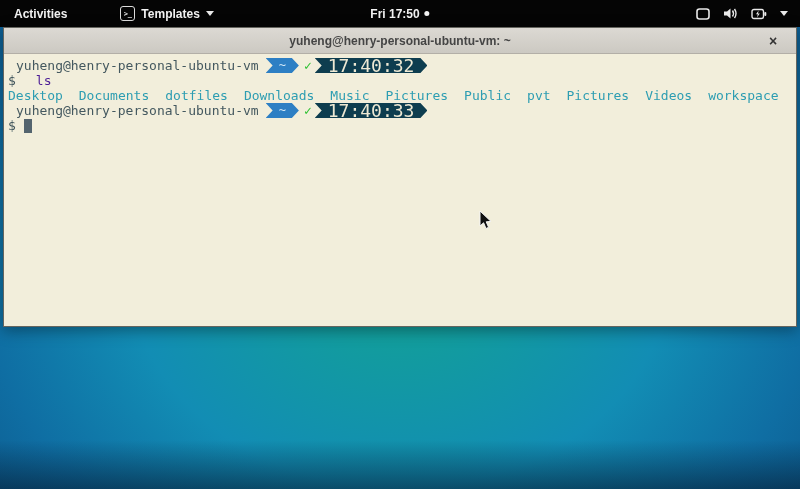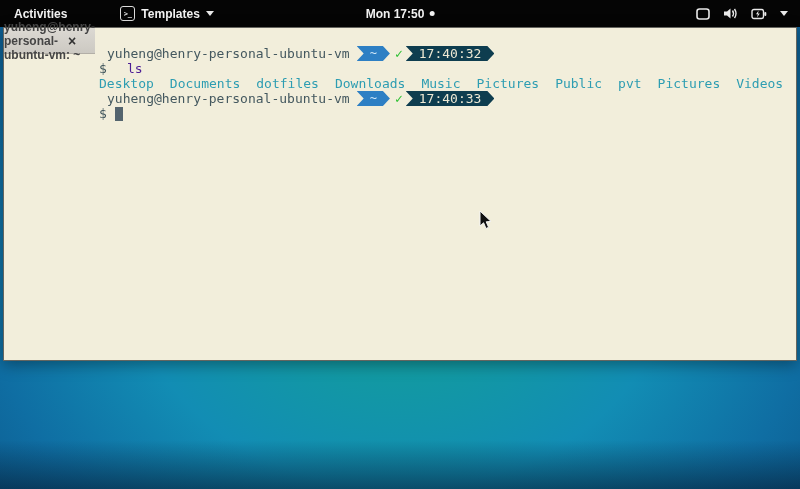--- a/index.html
+++ b/index.html
@@ -37,62 +37,62 @@
   }
   .notif-dot { width: 5px; height: 5px; border-radius: 50%; background: #f2f2f2; }
   .status-area {
     margin-left: auto; display: flex; align-items: center; gap: 13px;
     padding: 0 12px; height: 100%;
   }
   .status-area svg { display: block; }
 
   
   .window {
-    position: absolute; top: 27px; left: 3px; width: 794px; height: 334px;
+    position: absolute; top: 27px; left: 3px; width: 794px; height: 300px;
     border: 1px solid #65655f;
     box-shadow: 0 4px 14px rgba(0,0,0,0.35);
-    display: flex; 
+    display: flex; flex-direction: column;
     background: #f2eedb;
   }
   .titlebar {
     height: 26px; flex: 0 0 26px;
     background: linear-gradient(#dcd9d3, #ccc9c2);
     border-bottom: 1px solid #b3afa7;
     position: relative;
     display: flex; align-items: center; justify-content: center;
     font-size: 12px; font-weight: bold; color: #454545;
   }
   .close-btn {
     position: absolute; right: 12px; top: 0; height: 100%;
     display: flex; align-items: center; justify-content: center;
     width: 22px; color: #333; font-size: 14px; font-weight: bold; cursor: default;
   }
 
   .terminal-body {
     flex: 1; background: #f2eedb; color: #44585f;
     font-family: "DejaVu Sans Mono", monospace; font-size: 13px; line-height: 15px;
-    padding: 18px 4px; overflow: hidden;
+    padding: 4px 4px; overflow: hidden;
   }
   .tline { height: 15px; display: flex; align-items: center; white-space: pre; }
   .prompt-line .user { padding-left: 8px; color: #44585f; }
 
   
   .pl-path {
     margin-left: 7px;
     background: #2d7fc4; color: #cfe6f7;
     padding: 0 13px; height: 15px; line-height: 15px;
     clip-path: polygon(0 0, calc(100% - 7px) 0, 100% 50%, calc(100% - 7px) 100%, 0 100%, 7px 50%);
     font-size: 12px;
   }
   .pl-check { color: #2fc133; font-weight: bold; margin: 0 3px 0 5px; font-size: 13px; }
   .pl-time {
     background: #0e3d4f; color: #eee9d4;
     padding: 0 13px; height: 15px; line-height: 15px;
     clip-path: polygon(0 0, calc(100% - 7px) 0, 100% 50%, calc(100% - 7px) 100%, 0 100%, 7px 50%);
-    font-size: 13px;
+    font-size: 18px;
   }
 
   .dollar { color: #3f545b; }
   .cmd { color: #4c1d95; margin-left: 20px; }
   .dir { color: #2d9db2; }
   .dir + .dir { margin-left: 16px; }
   .block-cursor {
     display: inline-block; width: 8px; height: 14px; background: #54646e; margin-left: 8px;
   }
 
@@ -103,21 +103,21 @@
 <body>
 
 <div class="topbar">
   <div class="activities">Activities</div>
   <div class="app-menu">
     <span class="term-glyph">&gt;_</span>
     <span>Templates</span>
     <span class="caret-down"></span>
   </div>
   <div class="clock-area">
-    <span>Mon 17:50</span>
+    <span>Fri 17:50</span>
     <span class="notif-dot"></span>
   </div>
   <div class="status-area">
     <svg width="14" height="12" viewBox="0 0 14 12">
       <rect x="1" y="1" width="12" height="10" rx="2.5" fill="none" stroke="#e9e9e9" stroke-width="1.6"></rect>
     </svg>
     <svg width="15" height="13" viewBox="0 0 15 13">
       <path d="M1 4.5 L4 4.5 L7.5 1.5 L7.5 11.5 L4 8.5 L1 8.5 Z" fill="#e9e9e9"></path>
       <path d="M9.5 3.5 Q11.5 6.5 9.5 9.5" fill="none" stroke="#e9e9e9" stroke-width="1.4"></path>
       <path d="M11.5 2 Q14.5 6.5 11.5 11" fill="none" stroke="#e9e9e9" stroke-width="1.4"></path>

